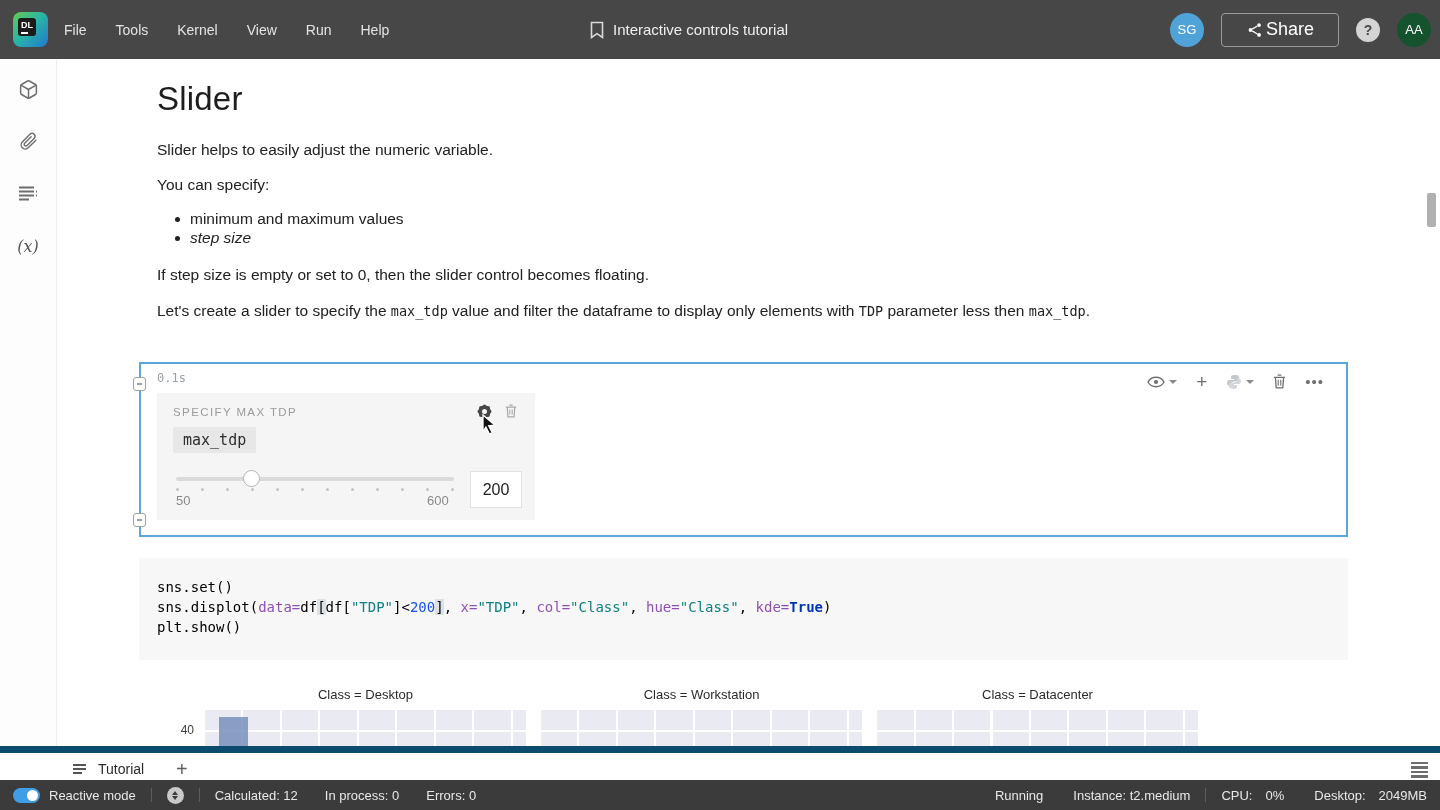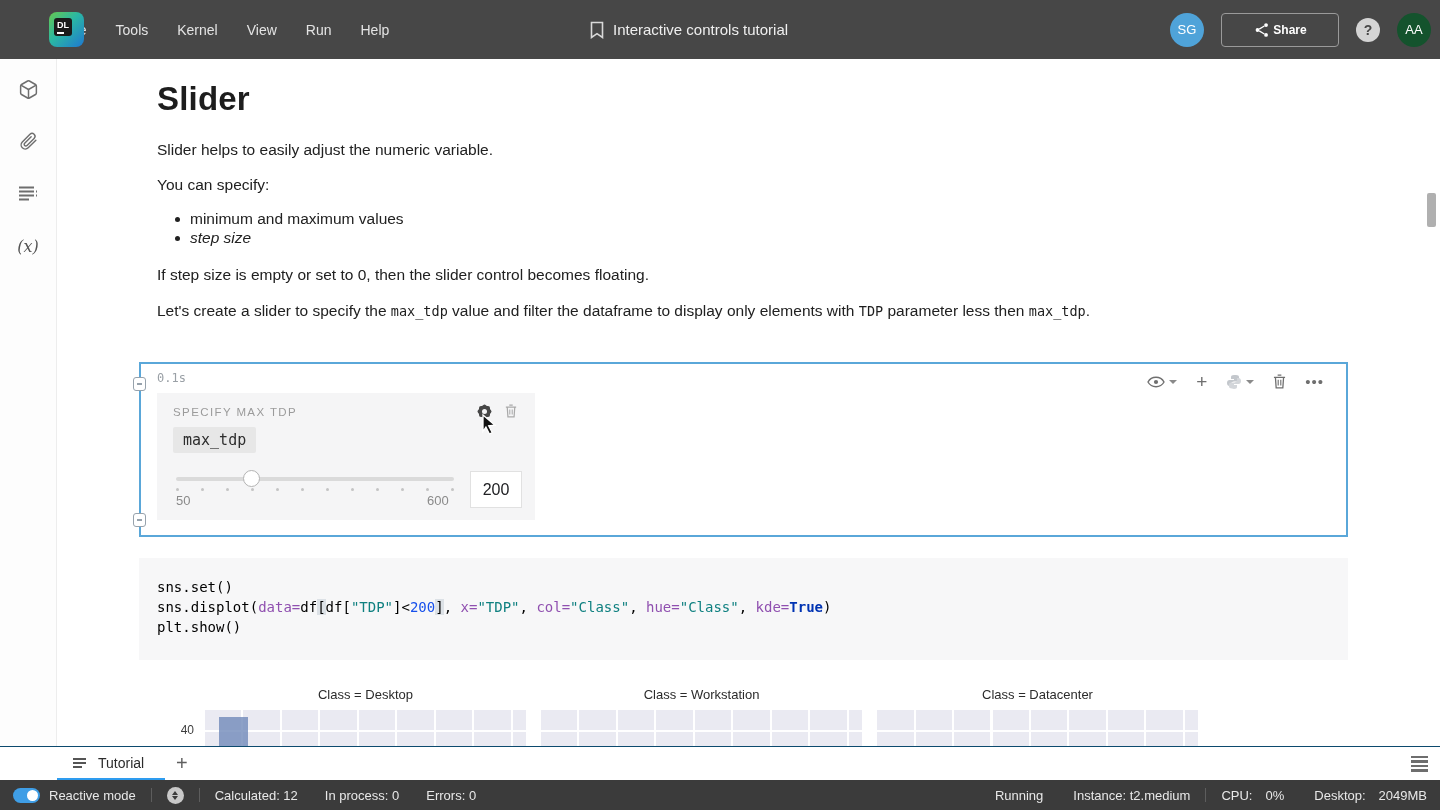--- a/index.html
+++ b/index.html
@@ -2,43 +2,43 @@
 <html><head>
 <meta charset="utf-8">
 <style>
   * { margin:0; padding:0; box-sizing:border-box; }
   html,body { width:1440px; height:810px; font-family:"Liberation Sans",sans-serif; background:#fff; overflow:hidden; }
   #app { position:relative; width:1440px; height:810px; background:#fff; }
 
   
   .topbar { position:absolute; left:0; top:0; width:1440px; height:59px; background:#474747; display:flex; align-items:center; }
   .logo { position:absolute; left:13px; top:12px; width:35px; height:35px; border-radius:8px;
-          background:linear-gradient(135deg,#67c94f 0%,#2ab7a4 45%,#1f78d1 100%);margin-left:36px; }
+          background:linear-gradient(135deg,#67c94f 0%,#2ab7a4 45%,#1f78d1 100%); }
   .logo-badge { position:absolute; left:5px; top:6px; width:18px; height:18px; background:#1b1b1b; border-radius:3px;
           color:#fff; font-size:9px; font-weight:bold; text-align:center; line-height:15px; }
   .logo-badge::after { content:""; position:absolute; left:3px; bottom:2px; width:7px; height:2px; background:#fff; }
   .menu { display:flex; gap:29px; margin-left:64px; }
   .menu-item { color:#e4e4e4; font-size:14px; cursor:default; }
   .nb-title { position:absolute; left:590px; top:0; height:59px; display:flex; align-items:center; gap:9px; }
   .nb-title span { color:#efefef; font-size:15px; }
   .topbar-right { position:absolute; right:9px; top:0; height:59px; display:flex; align-items:center; gap:17px; }
   .avatar { width:34px; height:34px; border-radius:50%; color:#fff; font-size:13px; display:flex; align-items:center; justify-content:center; }
   .avatar.sg { background:#4fa3d9; }
   .avatar.aa { background:#14532d; }
-  .share-btn { height:34px; min-width:118px; border:1px solid #9a9a9a; border-radius:4px; display:flex; align-items:center; justify-content:center; gap:2px; color:#fff; font-size:12px; font-weight:bold; padding:0 18px; }
+  .share-btn { height:34px; min-width:118px; border:1px solid #9a9a9a; border-radius:4px; display:flex; align-items:center; justify-content:center; gap:2px; color:#fff; font-size:18px; font-weight:normal; padding:0 18px; }
   .help-circle { width:24px; height:24px; border-radius:50%; background:#d4d4d4; color:#474747; font-size:14px; font-weight:bold; display:flex; align-items:center; justify-content:center; }
 
   
   .sidebar { position:absolute; left:0; top:59px; width:57px; height:687px; background:#fdfdfd; border-right:1px solid #ededed; }
   .side-icon { position:absolute; left:14px; width:28px; height:28px; display:flex; align-items:center; justify-content:center; color:#6e6e6e; }
   .vars-glyph { font-family:"DejaVu Serif",serif; font-style:italic; font-size:16px; color:#555; }
 
   
   .content { position:absolute; left:57px; top:59px; width:1383px; height:687px; background:#fff; }
-  .h1 { position:absolute; left:100px; top:21px; font-size:33px; font-weight:bold; color:#1d1d1d; letter-spacing:.2px; }
+  .h1 { position:absolute; left:100px; top:21px; font-size:33px; font-weight:normal; color:#1d1d1d; letter-spacing:.2px; }
   .para { position:absolute; left:100px; color:#212121; font-size:15.5px; line-height:21px; }
   .bullet-row { position:absolute; left:118px; color:#212121; font-size:15.5px; display:flex; gap:10px; }
   .bullet-dot { width:5px; height:5px; border-radius:50%; background:#212121; margin-top:7px; }
   code.inline { font-family:"DejaVu Sans Mono",monospace; font-size:13.5px; color:#1d1d1d; }
 
   
   .ctl-cell { position:absolute; left:82px; top:303px; width:1209px; height:175px; background:#fff; border:2px solid #5aa7d9; }
   .cell-handle { position:absolute; left:-8px; width:13px; height:14px; background:#fff; border:1.5px solid #97a2ac; border-radius:3px; }
   .cell-handle::after { content:""; position:absolute; left:2.5px; top:5px; width:5px; height:2px; background:#97a2ac; }
   .cell-handle.top { top:13px; }
@@ -87,21 +87,21 @@
   .hist-bar { position:absolute; left:14px; top:7px; width:29px; bottom:0; background:rgba(112,138,185,.8); }
   .ytick { position:absolute; left:33px; top:63px; width:22px; text-align:right; font-size:12px; color:#3d3d3d; }
 
   
   .scroll-thumb { position:absolute; left:1427px; top:193px; width:9px; height:34px; background:#b0b0b0; border-radius:2px; }
 
   
   .cursor { position:absolute; left:480px; top:413px; }
 
   
-  .tabbar { position:absolute; left:0; top:746px; width:1440px; height:24px; background:#fff; border-top:1px solid #0c4a6e; }
+  .tabbar { position:absolute; left:0; top:746px; width:1440px; height:24px; background:#fff; border-top:7px solid #0c4a6e; }
   .sheet-tab { position:absolute; left:57px; top:0; width:108px; height:34px; display:flex; align-items:center; gap:11px; padding-left:15px; border-bottom:3px solid #2e9cef; }
   .sheet-tab span { font-size:14px; color:#2b2b2b; }
   .tab-plus { position:absolute; left:176px; top:5px; font-size:20px; color:#5f5f5f; }
   .sheets-menu { position:absolute; right:12px; top:9px; display:flex; flex-direction:column; gap:2px; }
   .sheets-menu i { display:block; width:17px; height:2.4px; background:#6e6e6e; }
 
   
   .statusbar { position:absolute; left:0; top:780px; width:1440px; height:30px; background:#3b3b3b; display:flex; align-items:center; padding:0 13px; color:#e8e8e8; font-size:13px; }
   .toggle { width:27px; height:15px; border-radius:8px; background:#3f9ee6; position:relative; margin-right:9px; }
   .toggle::after { content:""; position:absolute; right:2px; top:2px; width:11px; height:11px; border-radius:50%; background:#fff; }

